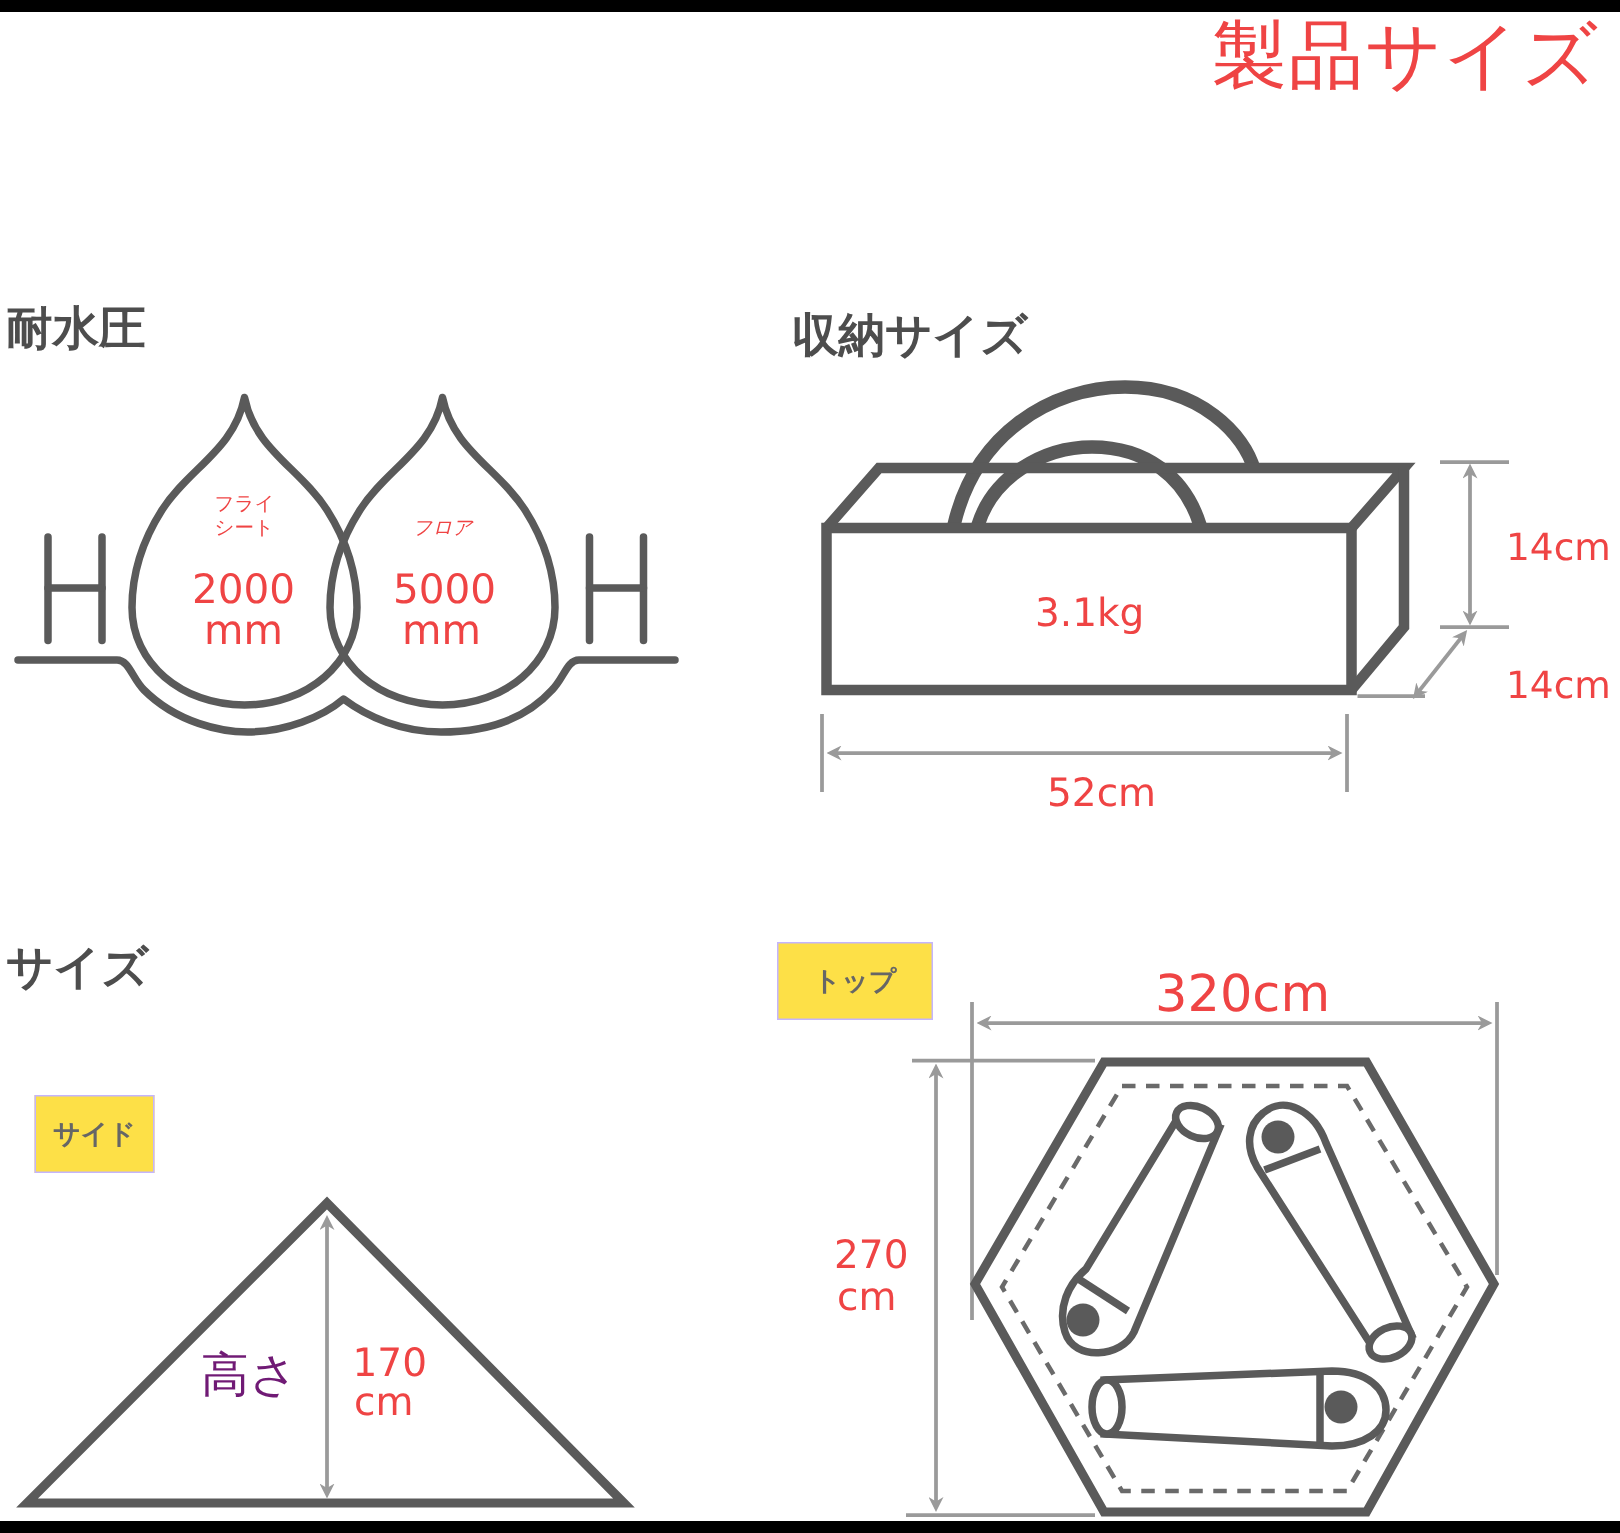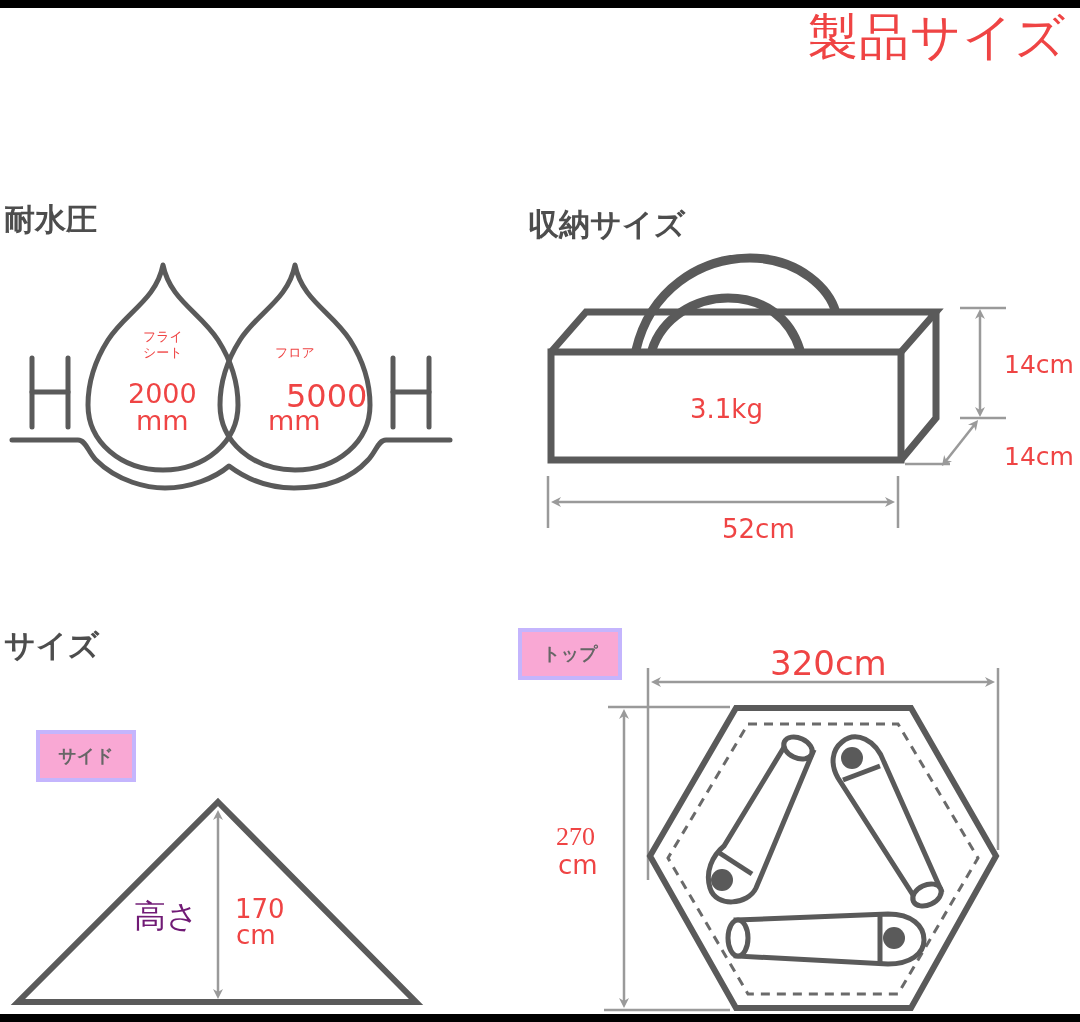--- a/index.html
+++ b/index.html
@@ -10,21 +10,21 @@
     color: #555555;
   }
   .band-top { position: absolute; left: 0; top: 0; width: 1080px; height: 8px; background: #000; }
   .band-bottom { position: absolute; left: 0; top: 1014px; width: 1080px; height: 8px; background: #000; }
   .txt { position: absolute; white-space: nowrap; line-height: 1; }
   .page-title { left: 808px; top: 12px; font-size: 50px; color: #ef4444; letter-spacing: 1px; }
   .section-title { font-size: 31px; color: #4d4d4d; font-weight: bold; }
   .lbl-light { color: #ef4444; }
   .lbl-mid { color: #701a75; }
   .tagbox {
-    position: absolute; border: 4px solid #c4b5fd; background: #f9a8d4;
+    position: absolute; border: 1px solid #c4b5fd; background: #fde047;
     font-size: 18px; color: #666; font-weight: bold;
     display: flex; align-items: center; justify-content: center;
     box-sizing: border-box;
   }
   svg { position: absolute; left: 0; top: 0; }
 </style>
 </head>
 <body>
 
 <div class="band-top"></div>
@@ -126,37 +126,37 @@
   </g>
 </svg>
 
 <div class="txt section-title" style="left:4px; top:204px;">耐水圧</div>
 
 <div class="txt lbl-light" style="left:143px; top:330px; font-size:13px;">フライ</div>
 <div class="txt lbl-light" style="left:143px; top:346px; font-size:13px;">シート</div>
 <div class="txt lbl-light" style="left:128px; top:380px; font-size:27px;">2000</div>
 <div class="txt lbl-light" style="left:136px; top:407px; font-size:27px;">mm</div>
 
-<div class="txt lbl-light" style="left:275px; top:346px; font-size:13px;">フロア</div>
-<div class="txt lbl-light" style="left:262px; top:380px; font-size:32px;margin-left:24px;">5000</div>
+<div class="txt lbl-light" style="left:275px; top:346px; font-size:13px;font-style:italic;">フロア</div>
+<div class="txt lbl-light" style="left:262px; top:380px; font-size:27px;">5000</div>
 <div class="txt lbl-light" style="left:268px; top:407px; font-size:27px;">mm</div>
 
 <div class="txt section-title" style="left:528px; top:209px;">収納サイズ</div>
 <div class="txt lbl-light" style="left:690px; top:396px; font-size:26px;">3.1kg</div>
 <div class="txt lbl-light" style="left:1004px; top:352px; font-size:25px;">14cm</div>
 <div class="txt lbl-light" style="left:1004px; top:444px; font-size:25px;">14cm</div>
-<div class="txt lbl-light" style="left:698px; top:516px; font-size:26px;margin-left:24px;">52cm</div>
+<div class="txt lbl-light" style="left:698px; top:516px; font-size:26px;">52cm</div>
 
 <div class="txt section-title" style="left:4px; top:630px;">サイズ</div>
 
-<div class="tagbox" style="left:36px; top:730px; width:100px; height:52px;">
+<div class="tagbox" style="left:23px; top:730px; width:80px; height:52px;">
   <span>サイド</span>
 </div>
 <div class="txt lbl-mid" style="left:134px; top:900px; font-size:32px;">高さ</div>
 <div class="txt lbl-light" style="left:235px; top:896px; font-size:26px;">170</div>
 <div class="txt lbl-light" style="left:236px; top:922px; font-size:26px;">cm</div>
 
 <div class="tagbox" style="left:518px; top:628px; width:104px; height:52px;">
   <span>トップ</span>
 </div>
 <div class="txt lbl-light" style="left:770px; top:646px; font-size:34px;">320cm</div>
-<div class="txt lbl-light" style="left:556px; top:824px; font-size:26px;font-family:Liberation Serif, serif;">270</div>
+<div class="txt lbl-light" style="left:556px; top:824px; font-size:26px;">270</div>
 <div class="txt lbl-light" style="left:558px; top:852px; font-size:26px;">cm</div>
 
 </body></html>

